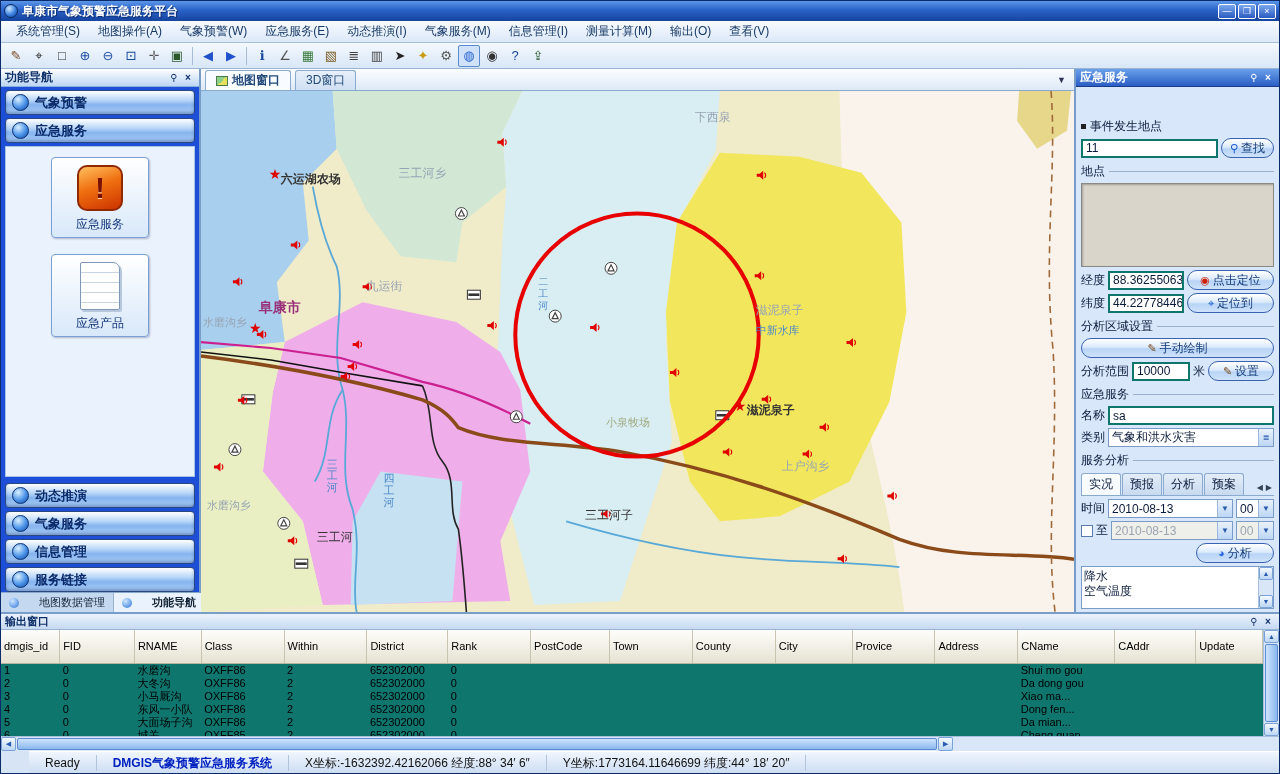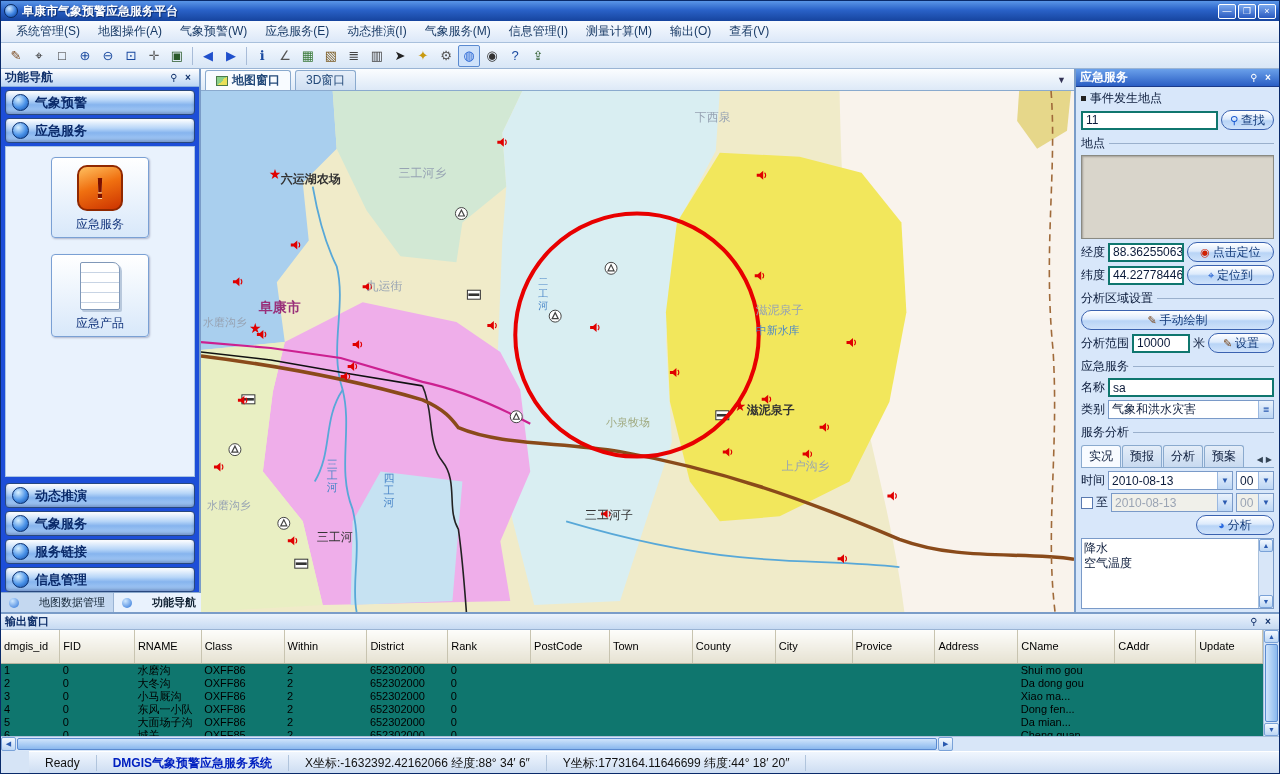--- a/index.html
+++ b/index.html
@@ -84,21 +84,21 @@
   
   .right-panel { width:205px; flex:0 0 205px; background:#d8e7fa; border-left:2px solid #7a9cc8;
     display:flex; flex-direction:column; min-height:0; font-size:12px; color:#0a1a3a; }
   .panel-title.blue { background:linear-gradient(180deg,#6aa0ea,#2a5ec4); color:#fff; border-bottom:1px solid #1a3a8a; }
   .panel-title.blue .ptool { color:#fff; }
   .rp-body { flex:1 1 auto; padding:3px 5px; display:flex; flex-direction:column; gap:3px; overflow:hidden; }
   .row { display:flex; align-items:center; gap:3px; }
   .lab { white-space:nowrap; }
   .tb { background:#fff; border:2px solid #0f766e; height:19px; font-size:12px; padding:0 3px;
     display:flex; align-items:center; overflow:hidden; white-space:nowrap; }
-  .group-label { display:flex; align-items:center; gap:4px; font-size:12px; color:#0a1a3a; }
+  .group-label { display:flex; align-items:center; gap:4px; font-size:12px; color:#0a1a3a;margin-top:28px; }
   .bullet { width:5px; height:5px; background:#222; flex:0 0 5px; }
   .placebox { height:84px; flex:0 0 84px; background:#d9d5cb; border:1px solid #8a8a82;
     box-shadow:inset 1px 1px 2px rgba(0,0,0,.25); }
   .sep { display:flex; align-items:center; gap:4px; margin-top:2px; }
   .sep .line { flex:1; border-top:1px solid #9ab0cc; height:0; }
   .btn { display:inline-flex; align-items:center; justify-content:center; gap:3px;
     border:1px solid #3a62b0; border-radius:10px; height:20px; padding:0 8px;
     background:linear-gradient(180deg,#ffffff,#dceafc 45%,#b8d4f6 55%,#cfe2fa);
     font-size:12px; color:#123a7a; white-space:nowrap; font-family:inherit; }
   .bico { font-size:11px; }
@@ -242,25 +242,25 @@
           <div class="nav-group">
             <span class="globe"></span>
             <span>动态推演</span>
           </div>
           <div class="nav-group">
             <span class="globe"></span>
             <span>气象服务</span>
           </div>
           <div class="nav-group">
             <span class="globe"></span>
-            <span>服务链接</span>
+            <span>信息管理</span>
           </div>
           <div class="nav-group">
             <span class="globe"></span>
-            <span>信息管理</span>
+            <span>服务链接</span>
           </div>
         </div>
       <div class="nav-tabs" id="nav-tabs">
           <div class="nav-tab">
             <span class="mini-ico"></span>
             <span>地图数据管理</span>
           </div>
           <div class="nav-tab active">
             <span class="mini-ico"></span>
             <span>功能导航</span>

